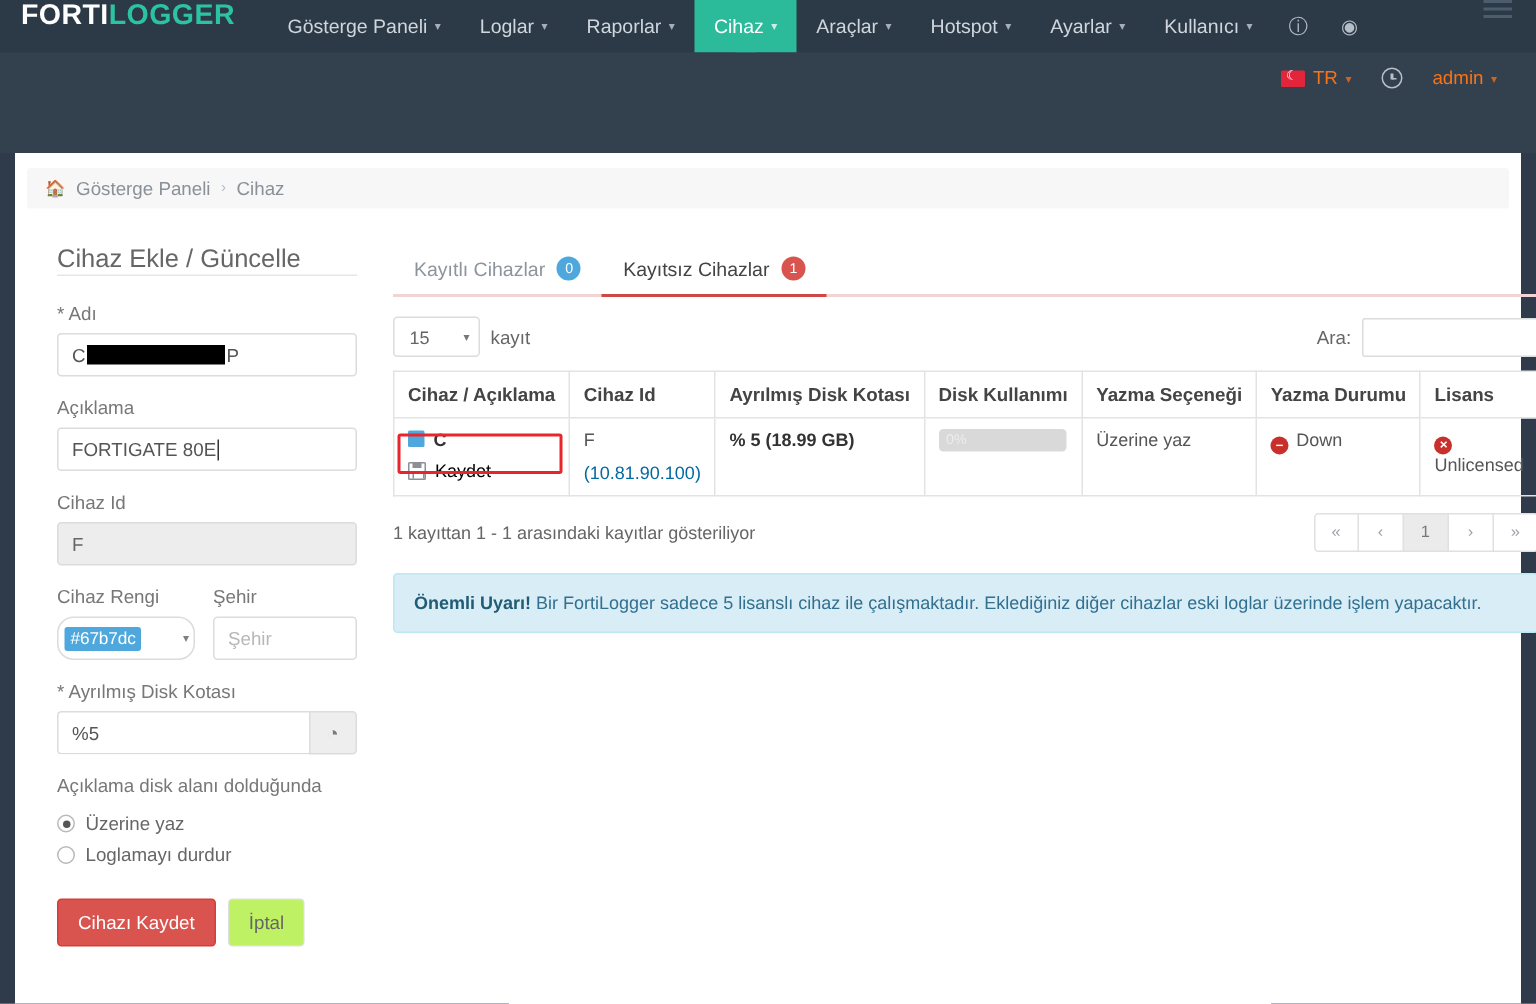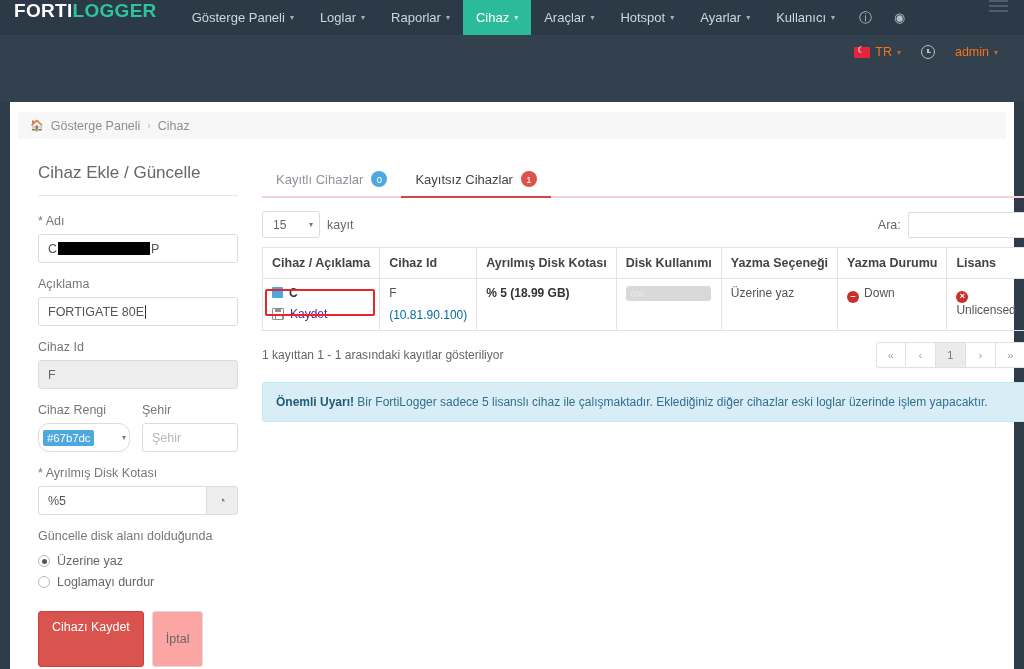--- a/index.html
+++ b/index.html
@@ -98,21 +98,21 @@
   }
   .breadcrumb .sep { color: #b6bcc2; font-size: 10px; }
   .home-ic { font-size: 11px; color: #8a9097; }
 
   .content { display: flex; padding: 14px 0 0 0; }
 
   
   .form-col { width: 250px; padding: 0 12px 0 28px; }
   .form-title {
     font-size: 17px; color: #666; font-weight: normal;
-    padding-bottom: 12px; border-bottom: 1px solid #e6e6e6;
+    padding-bottom: 0; border-bottom: 1px solid #e6e6e6;
     margin: 10px 0 18px 0;
   }
   .fld { margin-bottom: 14px; }
   .fld label {
     display: block; font-size: 12.5px; color: #777;
     margin-bottom: 6px;
   }
   .inp {
     width: 200px; height: 29px; border: 1px solid #dcdcdc;
     border-radius: 3px; background: #fff; padding: 0 9px;
@@ -168,22 +168,22 @@
   .radio.on::after {
     content: ""; position: absolute; left: 2.5px; top: 2.5px;
     width: 5px; height: 5px; background: #555; border-radius: 50%;
   }
   .btn-row { display: flex; gap: 8px; margin-top: 22px; }
   .btn-danger {
     background: #d9534f; color: #fff; border: 1px solid #d43f3a;
     border-radius: 3px; padding: 8px 13px; font-size: 12.5px; cursor: pointer;
   }
   .btn-default {
-    background: #fca5a5; color: #666; border: 1px solid #dcdcdc;
-    border-radius: 3px; padding: 20px 13px; font-size: 12.5px; cursor: pointer;
+    background: #bef264; color: #666; border: 1px solid #dcdcdc;
+    border-radius: 3px; padding: 8px 13px; font-size: 12.5px; cursor: pointer;
   }
 
   
   .table-col { flex: 1; padding: 0 14px 0 12px; }
   .tabs { display: flex; border-bottom: 2px solid #f3d4d4; margin-top: 10px; }
   .tab {
     padding: 8px 14px 9px 14px; font-size: 13px; color: #8d949b;
     display: flex; align-items: center; gap: 8px; cursor: pointer;
     margin-bottom: -2px; border-bottom: 2px solid transparent;
   }
@@ -227,21 +227,21 @@
     font-size: 12px; color: #555; vertical-align: top;
   }
   .sw {
     display: inline-block; width: 11px; height: 11px;
     background: #4fa8dd; border-radius: 1px; margin-right: 6px;
     vertical-align: -1px;
   }
   .dev-name { font-weight: bold; color: #333; font-size: 12px; }
   .save-cell {
     margin-top: 7px; display: inline-flex; align-items: center; gap: 6px;
-    color: #4c1d95; font-size: 12px; cursor: pointer;
+    color: #000000; font-size: 12px; cursor: pointer;
   }
   .hl-box {
     position: absolute; border: 2px solid #e8252b;
     border-radius: 2px; pointer-events: none;
   }
   .floppy {
     width: 12px; height: 12px; border: 1.3px solid #8a9095;
     border-radius: 1px; position: relative; display: inline-block;
   }
   .floppy::before {
@@ -416,21 +416,21 @@
         <label>* Ayrılmış Disk Kotası</label>
         <div class="quota-wrap">
           <div class="quota-inp">
             <span>%5</span>
           </div>
           <div class="quota-btn">◔</div>
         </div>
       </div>
 
       <div class="fld">
-        <label style="margin-bottom:11px">Güncelle disk alanı dolduğunda</label>
+        <label style="margin-bottom:11px">Açıklama disk alanı dolduğunda</label>
         <div class="radio-row">
           <span class="radio on"></span>
           <span>Üzerine yaz</span>
         </div>
         <div class="radio-row">
           <span class="radio"></span>
           <span>Loglamayı durdur</span>
         </div>
       </div>
 

